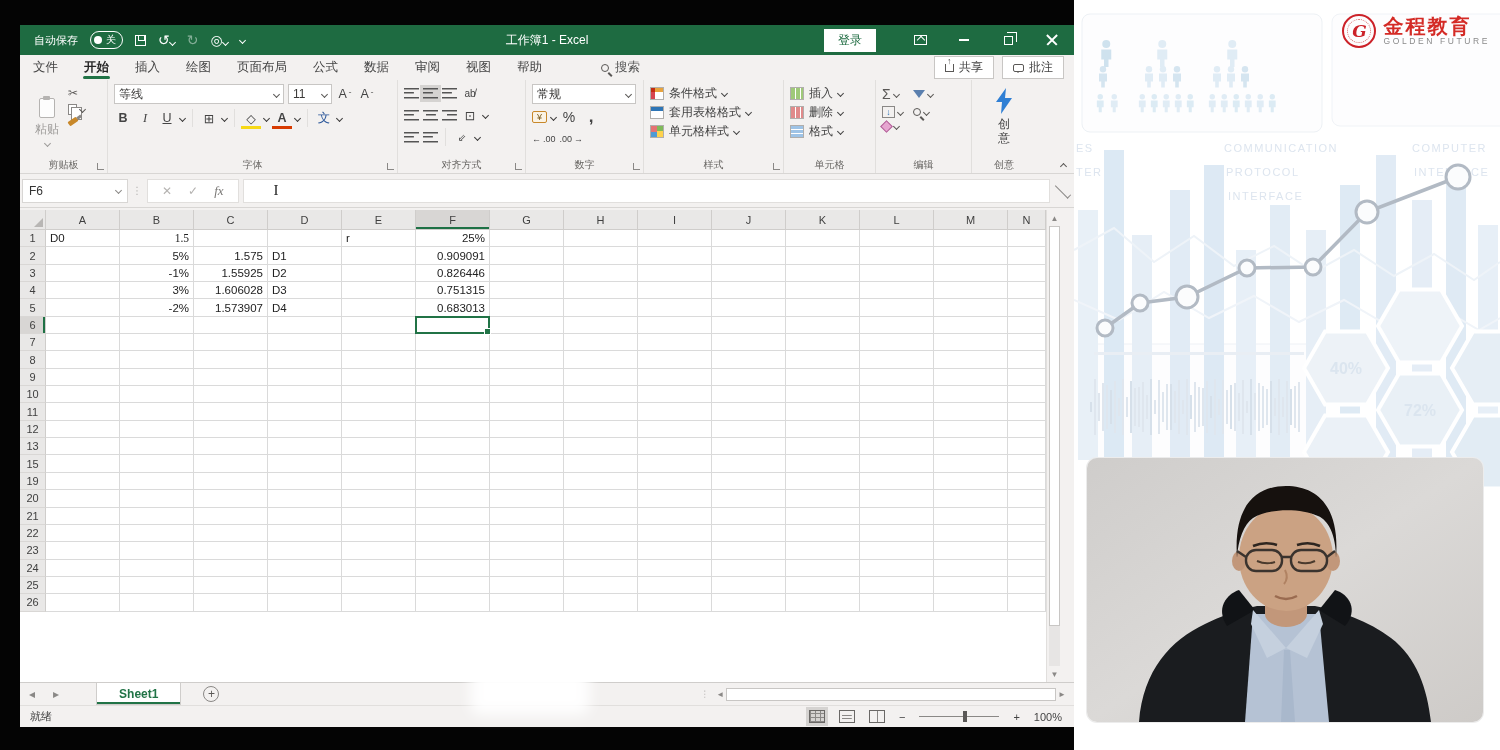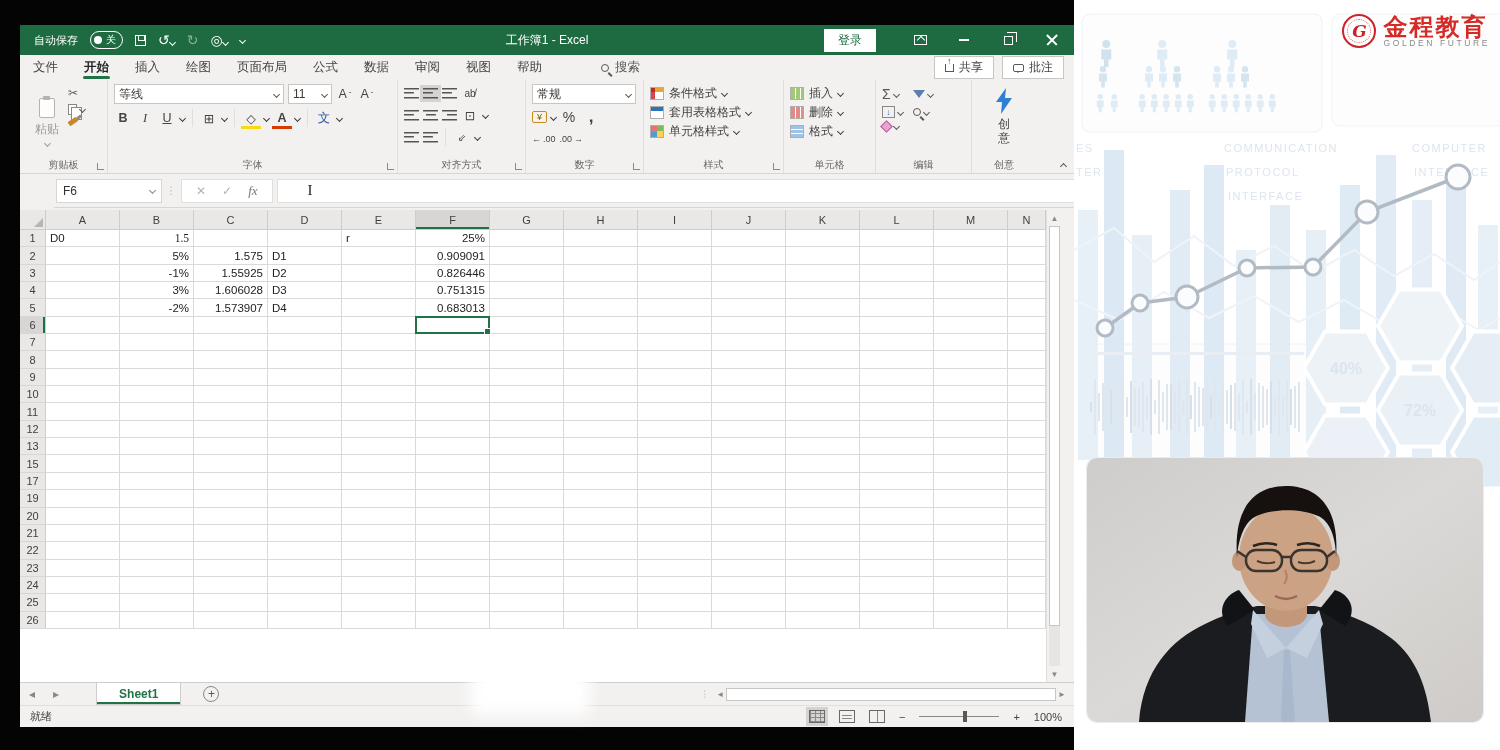--- a/index.html
+++ b/index.html
@@ -88,21 +88,21 @@
 .ic-ins{background:repeating-linear-gradient(90deg,#9fc979 0 4px,#fff 4px 5px);}
 .ic-del{background:repeating-linear-gradient(90deg,#e08a8a 0 4px,#fff 4px 5px);}
 .ic-fmt{background:repeating-linear-gradient(0deg,#9ec3e6 0 3px,#fff 3px 4px);}
 .editgrid{display:grid;grid-template-columns:auto auto;gap:4px 10px;align-content:start;padding-top:2px;}
 .ic-funnel{width:0;height:0;border-left:6px solid transparent;border-right:6px solid transparent;border-top:8px solid #5a7fae;position:relative;}
 .ic-fill{width:13px;height:12px;border:1.2px solid #8a8886;display:flex;align-items:center;justify-content:center;color:#2e75b6;font-size:9px;}
 .ic-eraser{width:9px;height:9px;background:#e6a5d0;border:1px solid #b05f97;transform:rotate(45deg);}
 .creativebtn{display:flex;flex-direction:column;align-items:center;gap:2px;width:44px;padding-top:3px;color:#444;font-size:12px;cursor:pointer;}
 #rib-collapse{position:absolute;right:8px;bottom:4px;color:#5a5856;}
 
-#formulabar{position:absolute;left:0;top:149px;width:1054px;height:34px;background:#f3f1f0;border-bottom:1px solid #d8d6d4;display:flex;align-items:center;padding:4px 2px;gap:4px;margin-left:34px;}
+#formulabar{position:absolute;left:0;top:149px;width:1054px;height:34px;background:#f3f1f0;border-bottom:1px solid #d8d6d4;display:flex;align-items:center;padding:4px 2px;gap:4px;}
 #namebox{width:106px;height:24px;background:#fff;border:1px solid #d8d6d4;display:flex;align-items:center;padding:0 6px;font-size:12px;color:#333;}
 #namebox .cv{margin-left:auto;color:#8a8886;}
 #fx-dots{color:#b5b3b1;letter-spacing:1px;font-size:10px;}
 #fxbtns{height:24px;background:#fff;border:1px solid #e1dfdd;display:flex;align-items:center;gap:16px;padding:0 14px;color:#b5b3b1;}
 #fxbtns .fx{font-style:italic;font-family:"Liberation Serif",serif;color:#7a7876;font-size:13px;}
 #formula-input{flex:1;height:24px;background:#fff;border:1px solid #e1dfdd;position:relative;}
 #ibeam{position:absolute;left:30px;top:2px;font-family:"Liberation Serif",serif;font-size:15px;color:#222;}
 #fb-chev{width:18px;color:#8a8886;display:flex;justify-content:center;}
 
 #gridwrap{position:absolute;left:0;top:185px;width:1026px;height:472px;background:#fff;overflow:hidden;}
@@ -146,21 +146,21 @@
 #zs-thumb{position:absolute;left:44px;top:-5px;width:4px;height:11px;background:#5a5856;}
 
 #blur-blob{position:absolute;left:450px;top:638px;width:120px;height:52px;background:rgba(255,255,255,.95);filter:blur(7px);border-radius:10px;z-index:5;}
 
 #panel{position:absolute;left:1074px;top:0;width:426px;height:750px;background:#fff;overflow:hidden;}
 #panel-svg{position:absolute;left:0;top:0;}
 #logo{position:absolute;right:10px;top:14px;display:flex;align-items:center;gap:7px;background:transparent;}
 #seal{width:34px;height:34px;border:2px solid #cc2229;border-radius:50%;display:flex;align-items:center;justify-content:center;color:#cc2229;font-family:"DejaVu Serif",serif;font-style:italic;font-weight:bold;font-size:17px;position:relative;}
 #seal::after{content:"";position:absolute;inset:3px;border:1px dotted #d9706f;border-radius:50%;}
 #logo-text{display:flex;flex-direction:column;line-height:1.05;}
-#logo-cn{color:#d42b26;font-weight:bold;font-size:24px;letter-spacing:2px;}
+#logo-cn{color:#d42b26;font-weight:bold;font-size:20px;letter-spacing:2px;}
 #logo-en{color:#8a8a8a;font-size:8.5px;letter-spacing:2.6px;}
 #candles{position:absolute;left:16px;top:352px;width:216px;height:100px;}
 #candles span{position:absolute;width:2px;background:#dfe6ee;}
 
 #webcam{position:absolute;left:13px;top:458px;width:396px;height:264px;border-radius:10px;overflow:hidden;box-shadow:0 0 0 1px #ececec;}
 </style>
 </head>
 <body>
 
 <div id="frame-top"></div>
@@ -669,37 +669,20 @@
           <div class="gcell" style="width: 74px;"></div>
           <div class="gcell" style="width: 74px;"></div>
           <div class="gcell" style="width: 74px;"></div>
           <div class="gcell" style="width: 74px;"></div>
           <div class="gcell" style="width: 74px;"></div>
           <div class="gcell" style="width: 74px;"></div>
           <div class="gcell" style="width: 38px;"></div>
         </div>
         <div class="grow">
           <div class="rowh">15</div>
-          <div class="gcell" style="width: 74px;"></div>
-          <div class="gcell" style="width: 74px;"></div>
-          <div class="gcell" style="width: 74px;"></div>
-          <div class="gcell" style="width: 74px;"></div>
-          <div class="gcell" style="width: 74px;"></div>
-          <div class="gcell" style="width: 74px;"></div>
-          <div class="gcell" style="width: 74px;"></div>
-          <div class="gcell" style="width: 74px;"></div>
-          <div class="gcell" style="width: 74px;"></div>
-          <div class="gcell" style="width: 74px;"></div>
-          <div class="gcell" style="width: 74px;"></div>
-          <div class="gcell" style="width: 74px;"></div>
-          <div class="gcell" style="width: 74px;"></div>
-          <div class="gcell" style="width: 38px;"></div>
-        </div>
-        <div class="grow">
-          <div class="rowh">17</div>
           <div class="gcell" style="width: 74px;"></div>
           <div class="gcell" style="width: 74px;"></div>
           <div class="gcell" style="width: 74px;"></div>
           <div class="gcell" style="width: 74px;"></div>
           <div class="gcell" style="width: 74px;"></div>
           <div class="gcell" style="width: 74px;"></div>
           <div class="gcell" style="width: 74px;"></div>
           <div class="gcell" style="width: 74px;"></div>
           <div class="gcell" style="width: 74px;"></div>
           <div class="gcell" style="width: 74px;"></div>

